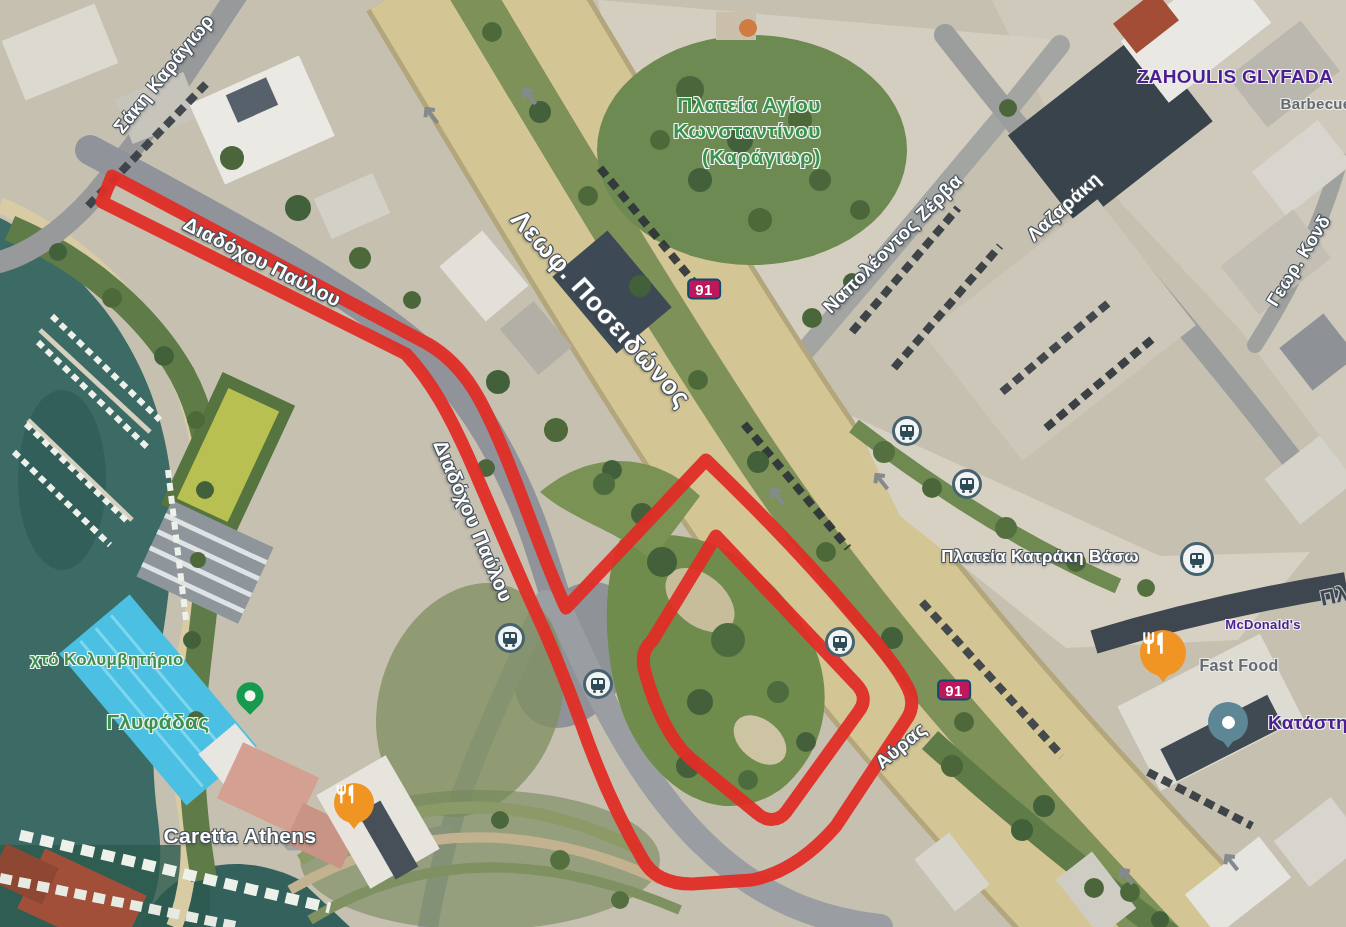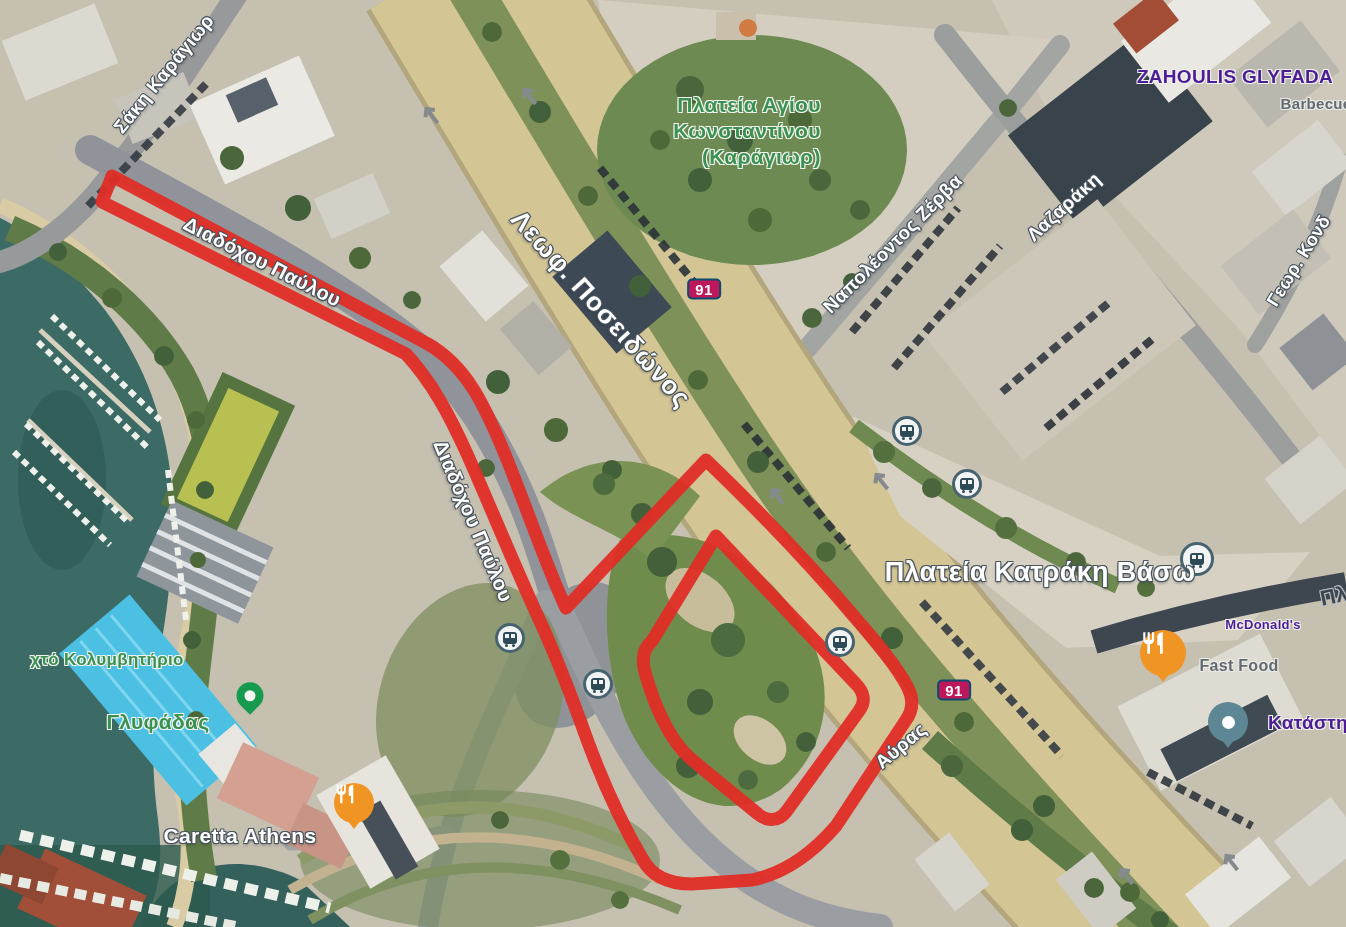--- a/index.html
+++ b/index.html
@@ -345,21 +345,21 @@
 
   <div class="lbl lbl-road" style="left:164px;top:74px;--rot:-51deg;font-size:19px">Σάκη Καράγιωρ</div>
   <div class="lbl lbl-road" style="left:262px;top:262px;--rot:27deg;font-size:20px">Διαδόχου Παύλου</div>
   <div class="lbl lbl-road" style="left:473px;top:521px;--rot:67deg;font-size:20px">Διαδόχου Παύλου</div>
   <div class="lbl lbl-road" style="left:601px;top:309px;--rot:48deg;font-size:26px;letter-spacing:1px">Λεωφ. Ποσειδώνος</div>
   <div class="lbl lbl-road" style="left:893px;top:244px;--rot:-45deg;font-size:19px">Ναπολέοντος Ζέρβα</div>
   <div class="lbl lbl-road" style="left:1064px;top:207px;--rot:-42deg;font-size:19px">Λαζαράκη</div>
   <div class="lbl lbl-road" style="left:1299px;top:261px;--rot:-58deg;font-size:18px">Γεωρ. Κονδ</div>
   <div class="lbl lbl-road" style="left:901px;top:746px;--rot:-40deg;font-size:19px">Αύρας</div>
   <div class="lbl lbl-slate" style="left:1334px;top:596px;--rot:-12deg;font-size:21px">Πλ</div>
-  <div class="lbl lbl-road" style="left:1040px;top:572px;font-size:27px">Πλατεία Κατράκη Βάσω</div>
+  <div class="lbl lbl-road" style="left:1040px;top:557px;font-size:17px">Πλατεία Κατράκη Βάσω</div>
 
   <div class="lbl lbl-green lbl-block" style="left:747px;top:131px;font-size:21px">
     <div>Πλατεία Αγίου</div>
     <div>Κωνσταντίνου</div>
     <div>(Καράγιωρ)</div>
   </div>
 
   <div class="lbl lbl-green" style="left:107px;top:660px;font-size:17px">χτό Κολυμβητήριο</div>
   <div class="lbl lbl-green" style="left:158px;top:722px;font-size:21px">Γλυφάδας</div>
 

